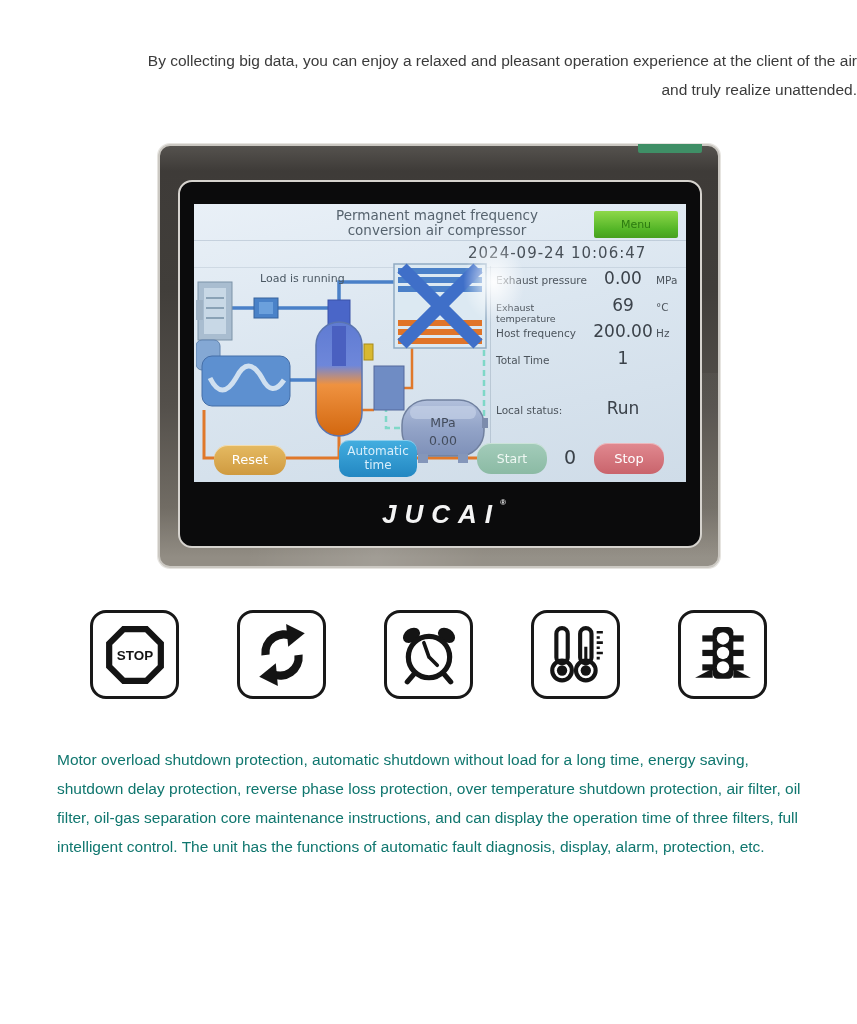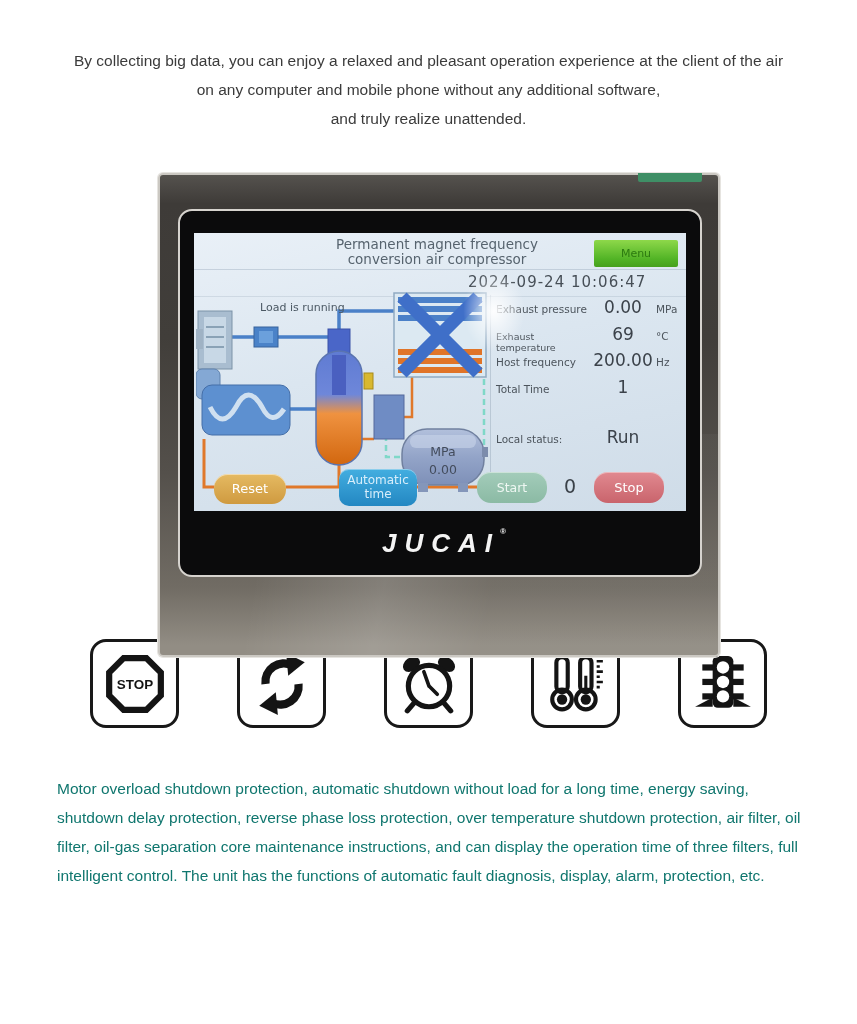--- a/index.html
+++ b/index.html
@@ -1,26 +1,26 @@
 <!DOCTYPE html>
 <html><head>
 <meta charset="utf-8">
 <style>
   * { margin:0; padding:0; box-sizing:border-box; }
   html,body { width:857px; height:1024px; background:#ffffff; font-family:"Liberation Sans", sans-serif; overflow:hidden; }
 
   
   .intro { padding-top:46px; text-align:center; color:#3b3b3b; font-size:15.5px; line-height:29px; }
-  .intro div { white-space:nowrap; }
+  .intro div { white-space:nowrap;text-align:right; }
 
   
   .photo-wrap { position:relative; width:857px; height:462px; margin-top:22px; }
   .device {
-    position:absolute; left:158px; top:18px; width:562px; height:484px;
-    border:2px solid #cbc8c2; border-radius:5px;
+    position:absolute; left:158px; top:18px; width:562px; height:424px;
+    border:2px solid #cbc8c2; border-radius:12px;
     background:linear-gradient(180deg,#55524e 0%, #3e3b38 6%, #413e3a 34%, #54504b 62%, #716c64 86%, #928d84 98%);
     box-shadow:0 0 0 1px #e6e4e0;
   }
   .bezel-glare {
     position:absolute; left:0; bottom:0; width:100%; height:46%;
     background:linear-gradient(100deg, rgba(255,255,255,0) 20%, rgba(255,255,255,0.14) 42%, rgba(255,255,255,0.03) 60%);
     border-radius:0 0 4px 4px; pointer-events:none;
   }
   .device-tab { position:absolute; top:-2px; right:16px; width:64px; height:9px; background:#3f8f66; border-radius:0 0 2px 2px; }
   .glass {
@@ -81,21 +81,20 @@
   .tile svg { width:62px; height:62px; }
 
   
   .description { margin:46px 0 0 57px; width:750px; color:#0f766e; font-size:15.5px; line-height:29px; text-align:left; }
 </style>
 </head>
 <body>
 
 <section class="intro">
   <div>By collecting big data, you can enjoy a relaxed and pleasant operation experience at the client of the air</div>
-  <div>on any computer and mobile phone without any additional software,</div>
   <div>and truly realize unattended.</div>
 </section>
 
 <div class="photo-wrap">
   <div class="device">
     <div class="device-tab"></div>
     <div class="bezel-glare"></div>
     <div class="glass">
 
       <div class="screen">

